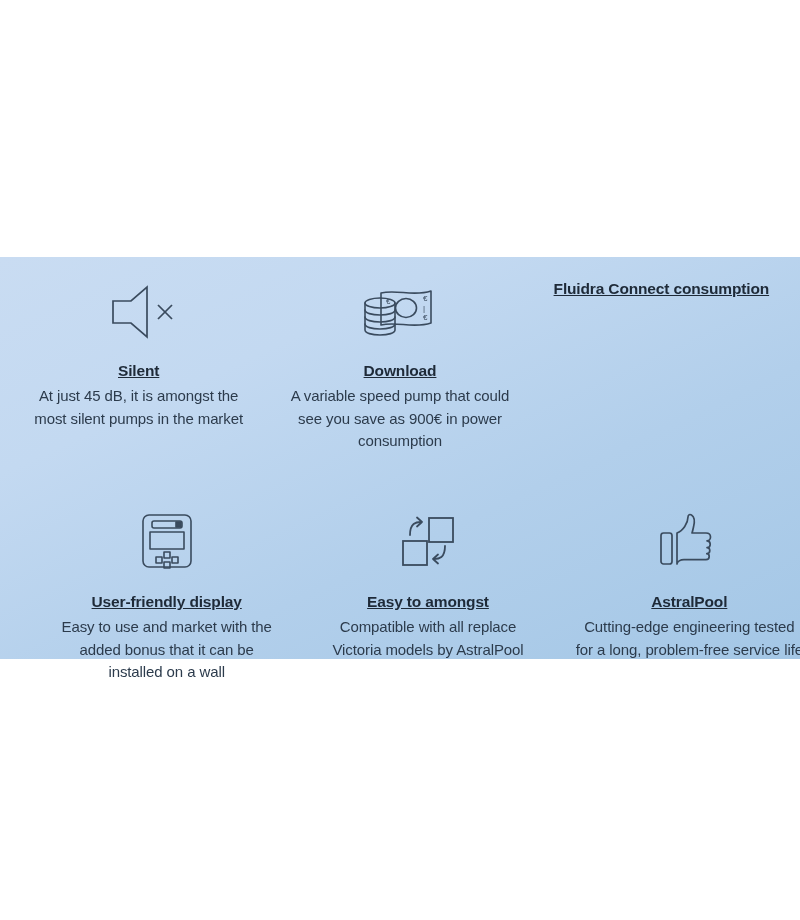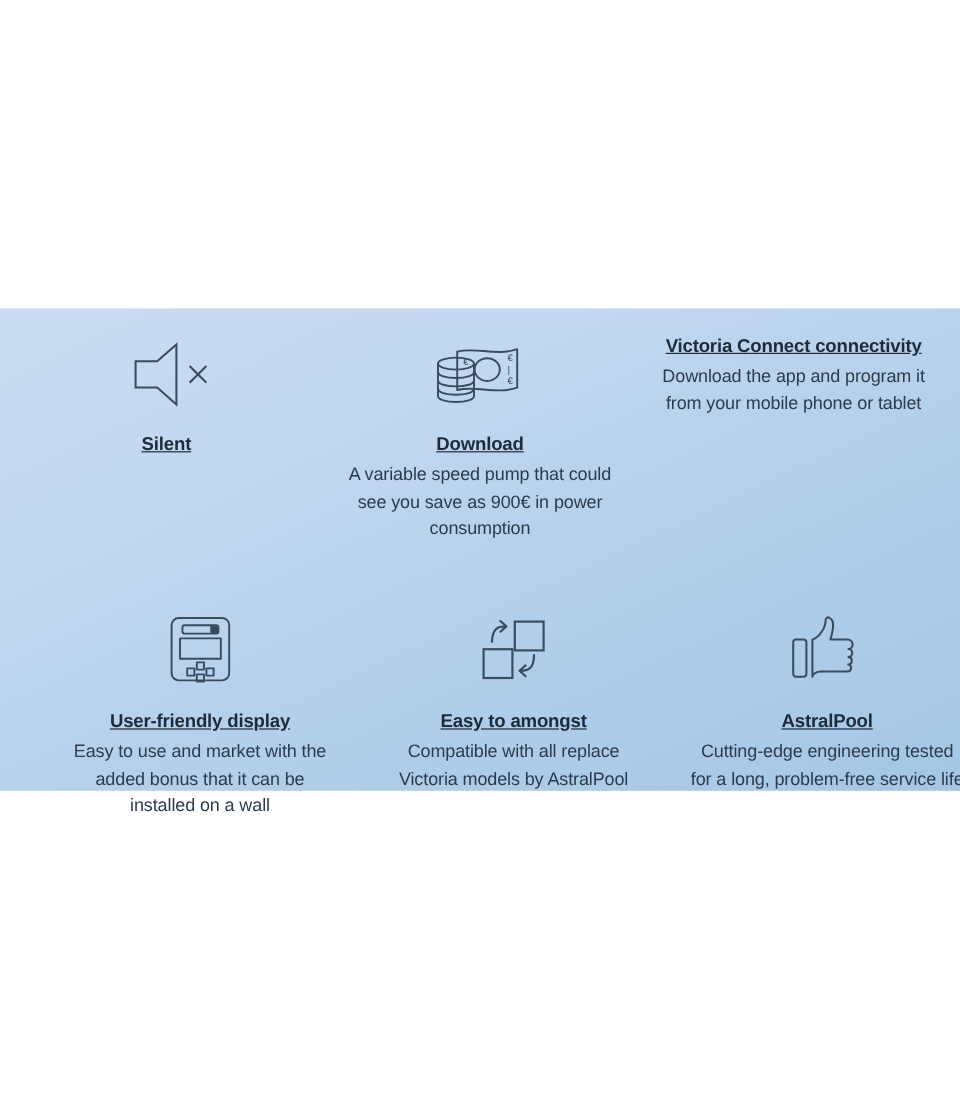--- a/index.html
+++ b/index.html
@@ -102,20 +102,21 @@
             <g fill="none" stroke="#3a4b5e" stroke-width="1.7" stroke-linejoin="miter" stroke-linecap="butt">
               <path d="M10 18 L28 18 L44 4 L44 54 L28 40 L10 40 Z"></path>
             </g>
             <g stroke="#3a4b5e" stroke-width="1.7" stroke-linecap="butt">
               <line x1="55" y1="22" x2="69" y2="36"></line>
               <line x1="69" y1="22" x2="55" y2="36"></line>
             </g>
           </svg>
         </div>
         <div class="feature-title">Silent</div>
+        <div class="feature-desc">At just 45 dB, it is amongst the most silent pumps in the market</div>
       </div>
 
       <div class="feature-card">
         <div class="feature-icon">
           <svg width="78" height="58" viewBox="0 0 78 58">
             <g fill="none" stroke="#3a4b5e" stroke-width="1.6" stroke-linejoin="round" stroke-linecap="round">
 
               <path d="M20 10 C36 6, 52 14, 70 8 L70 40 C52 46, 36 38, 20 42 Z"></path>
               <ellipse cx="45" cy="25" rx="10.5" ry="9.5"></ellipse>
               <text x="25" y="21" font-family="'Liberation Sans', sans-serif" font-size="8" fill="#3a4b5e" stroke="none">€</text>
@@ -129,22 +130,21 @@
               <path d="M4 34 C4 37, 10.7 39, 19 39 C27.3 39, 34 37, 34 34"></path>
               <path d="M4 41 C4 44, 10.7 46, 19 46 C27.3 46, 34 44, 34 41"></path>
             </g>
           </svg>
         </div>
         <div class="feature-title">Download</div>
         <div class="feature-desc">A variable speed pump that could see you save as 900€ in power consumption</div>
       </div>
 
       <div class="feature-card">
-        <div class="feature-title">Victoria Connect connectivity</div>
-        <div class="feature-desc">Download the app and program it from your mobile phone or tablet</div>
+        <div class="feature-title">Fluidra Connect consumption</div>
       </div>
 
     </div>
 
     <div class="feature-grid row2" style="margin-top:38px;margin-left:28px;">
 
       <div class="feature-card">
         <div class="feature-icon">
           <svg width="56" height="60" viewBox="0 0 56 60">
             <g fill="none" stroke="#3a4b5e" stroke-width="1.6" stroke-linejoin="round">

